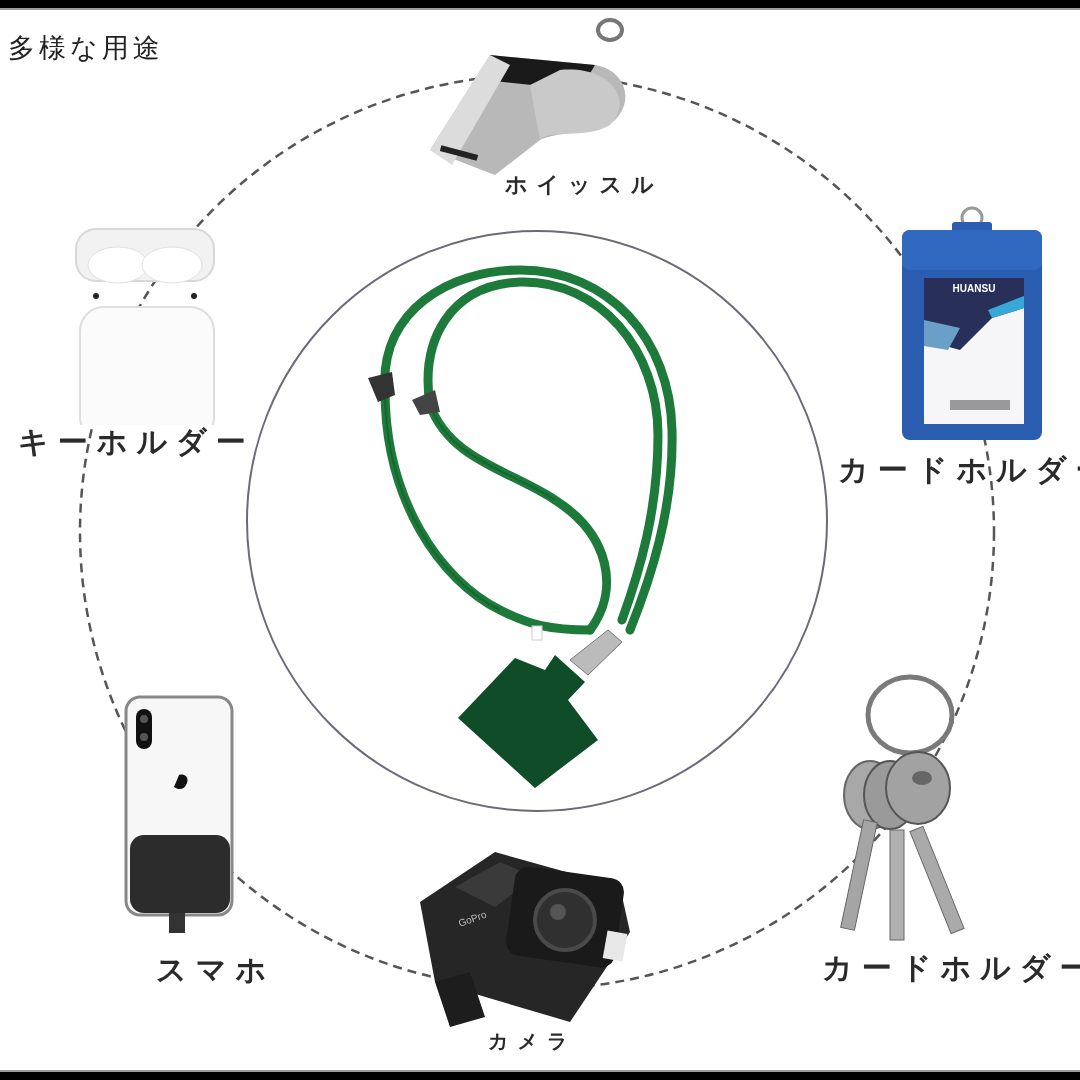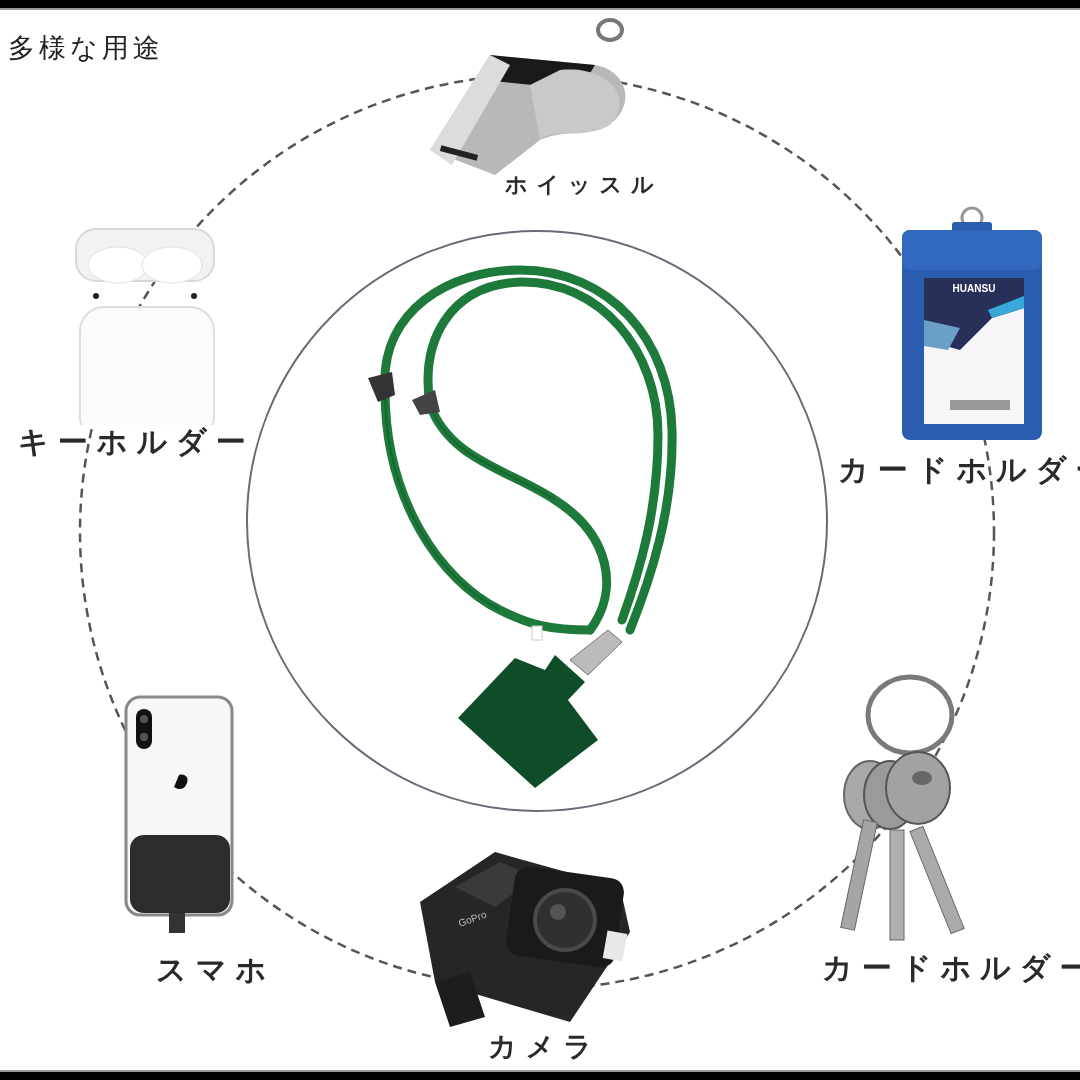--- a/index.html
+++ b/index.html
@@ -119,21 +119,21 @@
     <path d="M20 70 L95 20 L220 55 L230 100 L170 190 L35 150 Z" fill="#262626"></path>
     <path d="M55 55 L100 30 L135 45 L95 75 Z" fill="#3a3a3a"></path>
     <rect x="110" y="40" width="110" height="90" rx="14" fill="#1a1a1a" transform="rotate(8 165 85)"></rect>
     <circle cx="165" cy="88" r="30" fill="#303030" stroke="#4a4a4a" stroke-width="4"></circle>
     <circle cx="158" cy="80" r="8" fill="#555"></circle>
     <rect x="205" y="100" width="20" height="28" fill="#e8e8e8" transform="rotate(10 215 114)"></rect>
     <path d="M35 150 L70 140 L85 185 L50 195 Z" fill="#1d1d1d"></path>
     <text x="60" y="95" font-size="10" fill="#bbb" font-family="Liberation Sans, sans-serif" transform="rotate(-20 60 95)">GoPro</text>
   </svg>
 </div>
-<div class="label" style="left:488px;top:1028px;font-size:28px;">カメラ</div>
+<div class="label" style="left:488px;top:1028px;font-size:20px;">カメラ</div>
 
 <div class="item" style="left:830px;top:670px;width:160px;height:280px">
   <svg width="160" height="280" viewBox="0 0 160 280">
     <ellipse cx="80" cy="45" rx="42" ry="38" fill="none" stroke="#7a7a7a" stroke-width="5"></ellipse>
     <ellipse cx="40" cy="125" rx="26" ry="34" fill="#a8a8a8" stroke="#666" stroke-width="2"></ellipse>
     <ellipse cx="60" cy="125" rx="26" ry="34" fill="#9a9a9a" stroke="#555" stroke-width="2"></ellipse>
     <ellipse cx="88" cy="118" rx="32" ry="36" fill="#a2a2a2" stroke="#555" stroke-width="2"></ellipse>
     <ellipse cx="92" cy="108" rx="10" ry="7" fill="#666"></ellipse>
     <rect x="22" y="150" width="14" height="110" fill="#a5a5a5" stroke="#666" transform="rotate(12 29 205)"></rect>
     <rect x="60" y="160" width="14" height="110" fill="#b0b0b0" stroke="#666"></rect>

